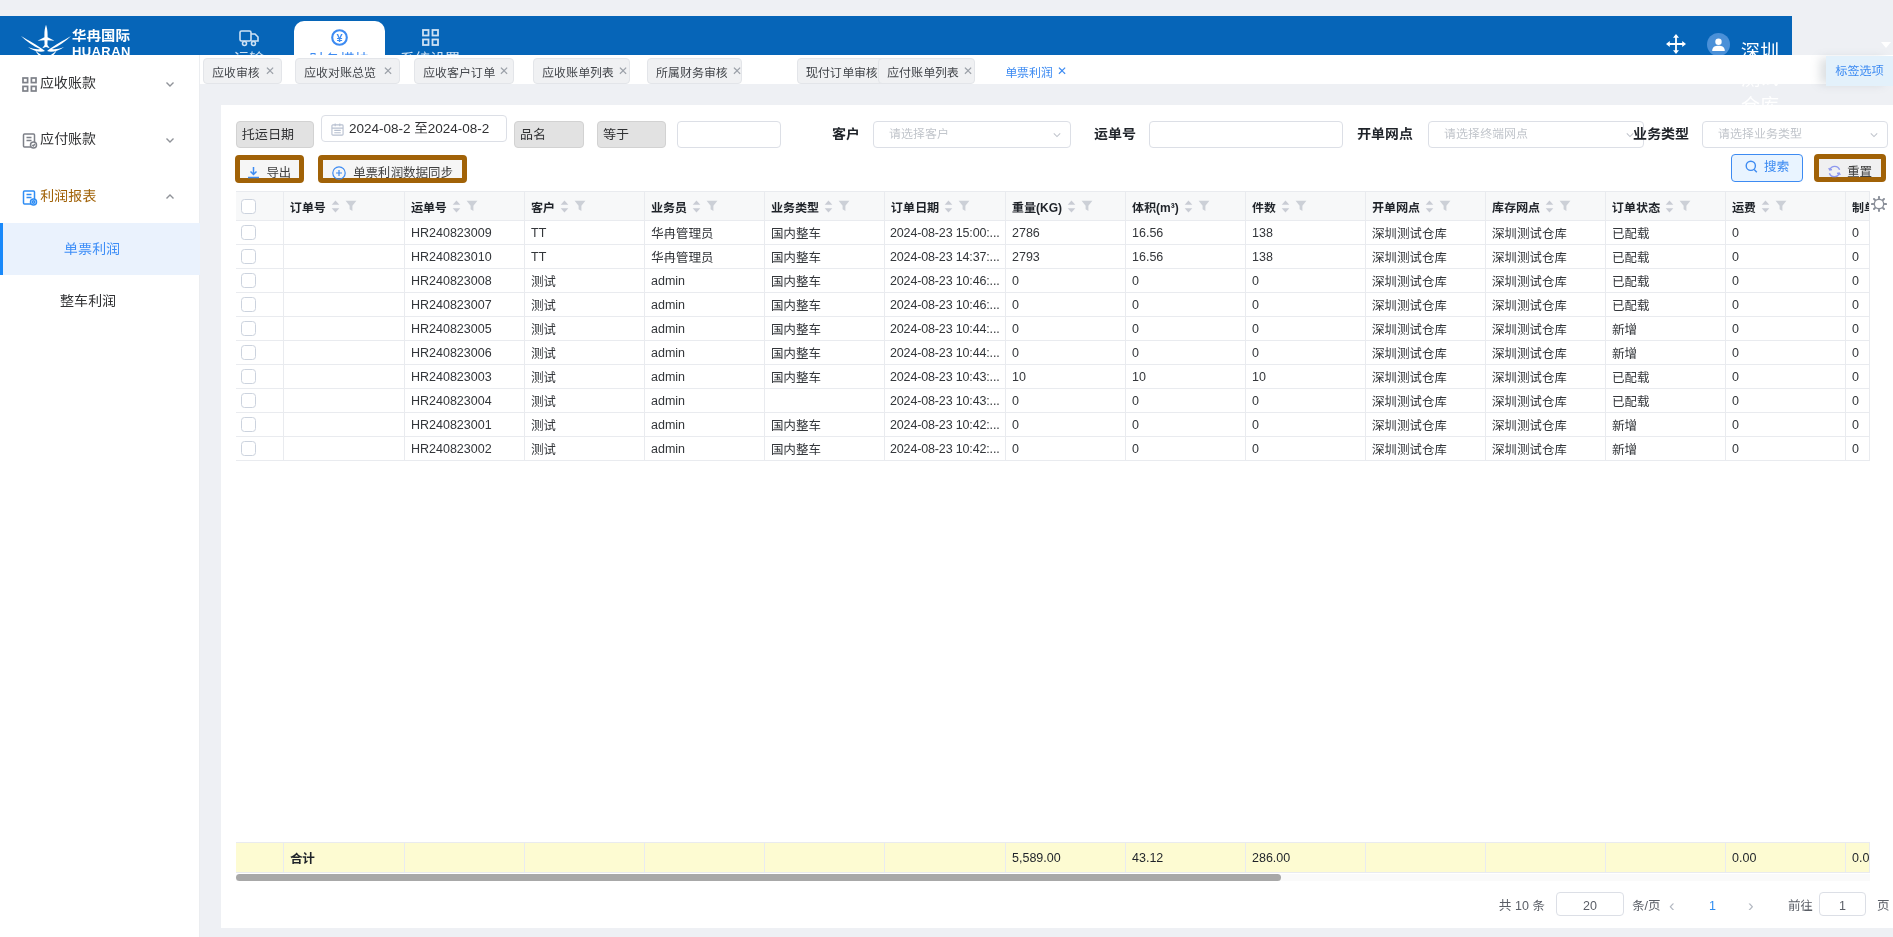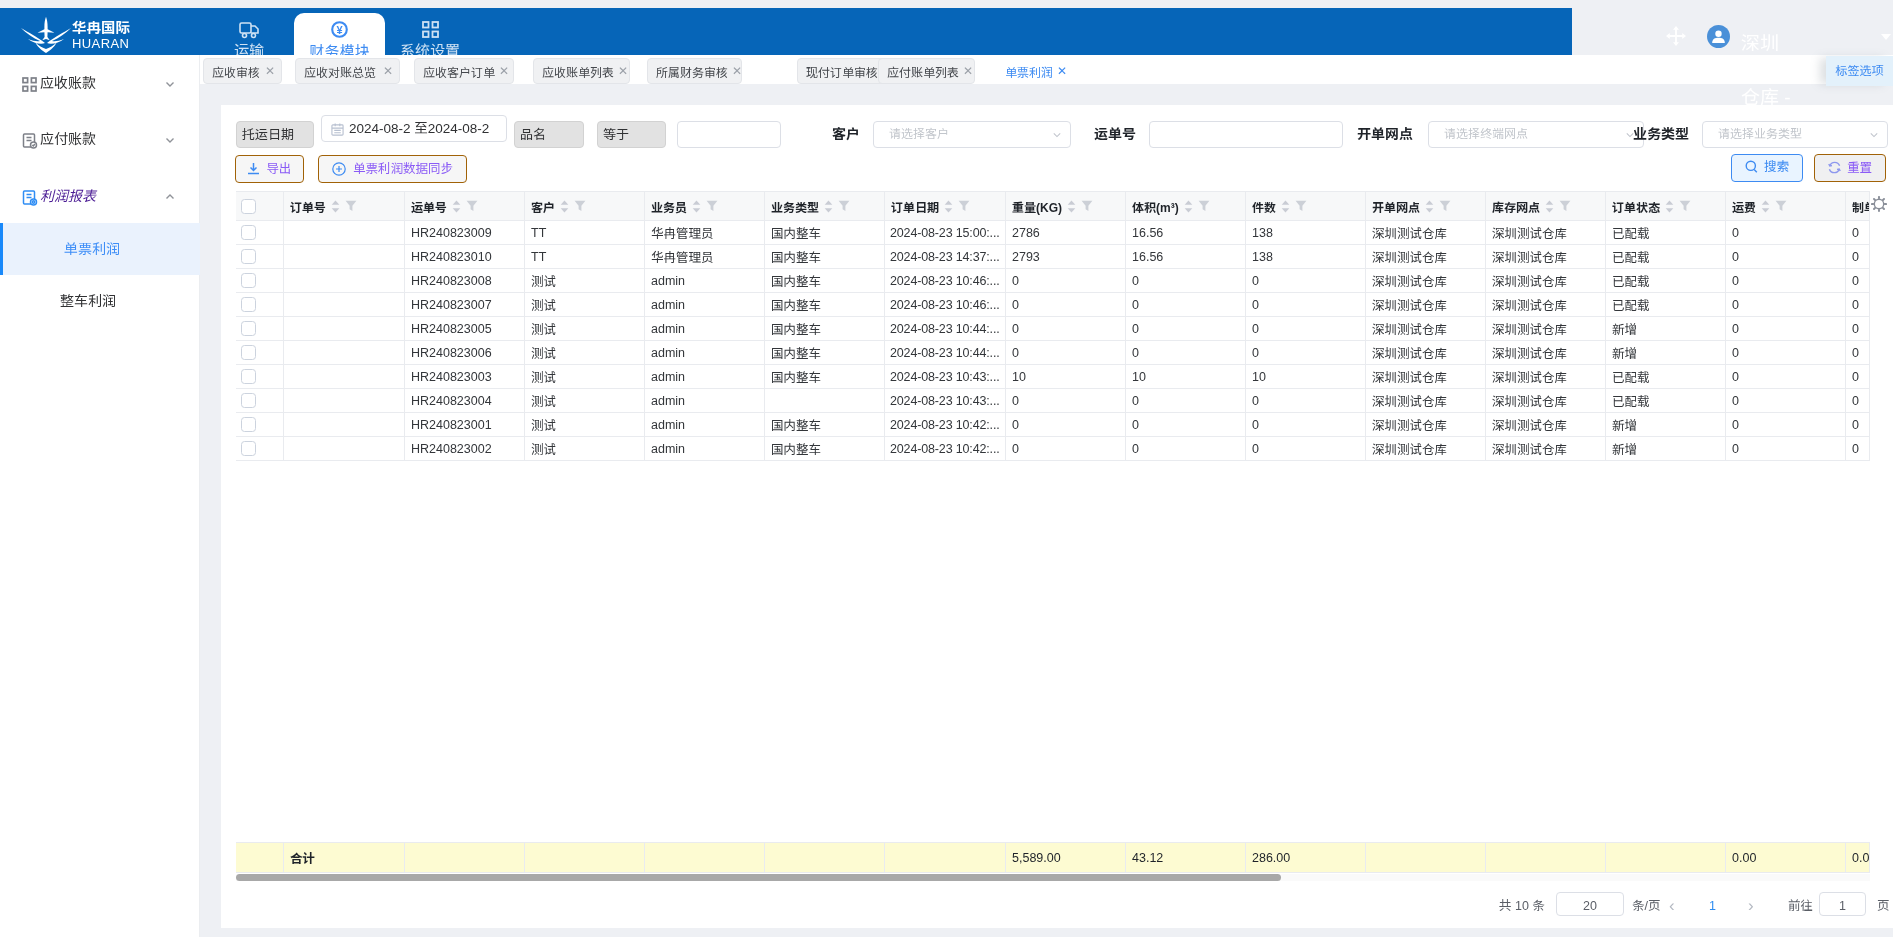--- a/index.html
+++ b/index.html
@@ -1,41 +1,41 @@
 <!DOCTYPE html>
 <html><head><meta charset="utf-8">
 <style>
 * { margin:0; padding:0; box-sizing:border-box; }
 html,body { width:1893px; height:937px; overflow:hidden; }
 body { font-family:"Liberation Sans","Noto Sans SC",sans-serif; font-size:14px; color:#333; }
 .page { position:relative; width:1893px; height:937px; background:#eef0f4; overflow:hidden; }
 .abs { position:absolute; }
 
 
-.topbar { position:absolute; left:0; top:8px; width:1572px; height:55px; background:#0665b8;padding-left:48px; }
+.topbar { position:absolute; left:0; top:16px; width:1792px; height:55px; background:#0665b8;padding-left:48px; }
 .logo { position:absolute; left:21px; top:8px; }
 .logotxt { position:absolute; left:72px; top:12px; color:#fff; }
 .logotxt .cn { font-size:14.5px; font-weight:bold; line-height:17px; }
-.logotxt .en { font-size:13px; font-weight:normal; letter-spacing:0.4px; line-height:14px; }
+.logotxt .en { font-size:13px; font-weight:bold; letter-spacing:0.4px; line-height:14px; }
 .navitem { position:absolute; top:0; height:55px; text-align:center; color:#cfe2f4; font-size:15px; }
 .navitem .ic { margin-top:13px; height:17px; }
 .navitem .tx { margin-top:1px; }
 .navtab { position:absolute; left:294px; top:5px; width:91px; height:50px; background:#fff; border-radius:10px 10px 0 0; text-align:center; color:#3d8bf2; font-size:15px; }
 .moveic { position:absolute; left:1666px; top:18px; }
 .avatar { position:absolute; left:1707px; top:17px; width:23px; height:23px; border-radius:50%; background:#4a90d8; }
 .uname { position:absolute; left:1741px; top:20px; color:#fff; font-size:19px; }
 .caret { position:absolute; left:1881px; top:26px; width:0; height:0; border:5px solid transparent; border-top:6px solid #fff; }
 
 
 .sidebar { position:absolute; left:0; top:55px; width:200px; height:882px; background:#fff; border-right:1px solid #ebedf0; }
 .mitem { position:absolute; left:0; width:200px; height:40px; line-height:40px; font-size:14px; color:#303133; }
 .mitem .mic { position:absolute; left:22px; top:14px; }
 .mitem .mtx { position:absolute; left:40px; }
 .mitem .chev { position:absolute; left:164px; top:15px; }
-.mitem.blue { color:#4c1d95;font-style:italic; }
+.mitem.blue { color:#a16207; }
 .smitem { position:absolute; left:0; width:200px; height:52px; line-height:52px; font-size:14px; color:#303133; }
 .smitem .mtx { position:absolute; left:60px; }
 .smitem.sel { background:#eaf2fd; color:#3e8ef7; border-left:3px solid #1989fa; }
 .smitem.sel .mtx { left:61px; }
 
 
 .tabbar { position:absolute; left:200px; top:55px; width:1693px; height:29px; background:#fff; }
 .tab { position:absolute; top:58px; display:inline-flex; align-items:center; justify-content:space-between; height:26px; background:#f0f1f3; border:1px solid #e3e5e9; border-radius:4px; color:#45484d; font-size:12px; padding:0 6px 0 8px; white-space:nowrap; overflow:hidden; }
 .tab .x { font-size:12px; color:#9ba0a8; margin-left:4px; }
 .tab.active { background:#fff; border-color:#fff; color:#3d8bf2; }
@@ -44,21 +44,21 @@
 
 
 .card { position:absolute; left:221px; top:105px; width:1672px; height:823px; background:#fff; }
 
 
 .chip { position:absolute; height:27px; line-height:25px; background:#e2e2e2; border:1px solid #d2d2d2; border-radius:4px; text-align:left; padding-left:5px; color:#303133; font-size:13px; }
 .inp { position:absolute; height:27px; background:#fff; border:1px solid #dcdfe6; border-radius:4px; }
 .flabel { position:absolute; top:121px; height:27px; line-height:27px; font-weight:bold; color:#1f2329; font-size:14px; }
 .ph { color:#c2c6cc; font-size:12px; line-height:25px; padding-left:15px; overflow:hidden; white-space:nowrap; }
 .selchev { position:absolute; right:9px; top:9px; width:8px; height:8px; }
-.btn { position:absolute; height:28px; line-height:26px; background:#f6f6f6; border:1px solid #a16207; border-radius:4px; text-align:center; color:#8b5cf6; font-size:12.5px; }
+.btn { position:absolute; height:28px; line-height:26px; background:#f6f6f6; border:5px solid #a16207; border-radius:4px; text-align:center; color:#404040; font-size:12.5px; }
 .btn.search { background:#e9f4ff; border:1.5px solid #3d8bf2; line-height:25px; color:#3d8bf2; }
 
 
 .tbl { position:absolute; left:236px; top:191px; width:1634px; border-collapse:separate; border-spacing:0; table-layout:fixed; font-size:12.5px; color:#33363a; }
 .tbl th, .tbl td { border-right:1px solid #e9ebef; border-bottom:1px solid #e9ebef; padding:0 0 0 10px; text-align:left; white-space:nowrap; overflow:hidden; text-overflow:ellipsis; height:24px; }
 .tbl th { height:30px; border-top:1px solid #e9ebef; background:#f7f8f9; color:#1f2329; font-size:12px; padding:0 0 0 6px; }
 .tbl td { padding-left:6px; }
 .tbl td.dt { letter-spacing:-0.15px; padding-left:5px; }
 .tbl .ck { padding-left:5px; }
 .hc { display:flex; align-items:center; }

